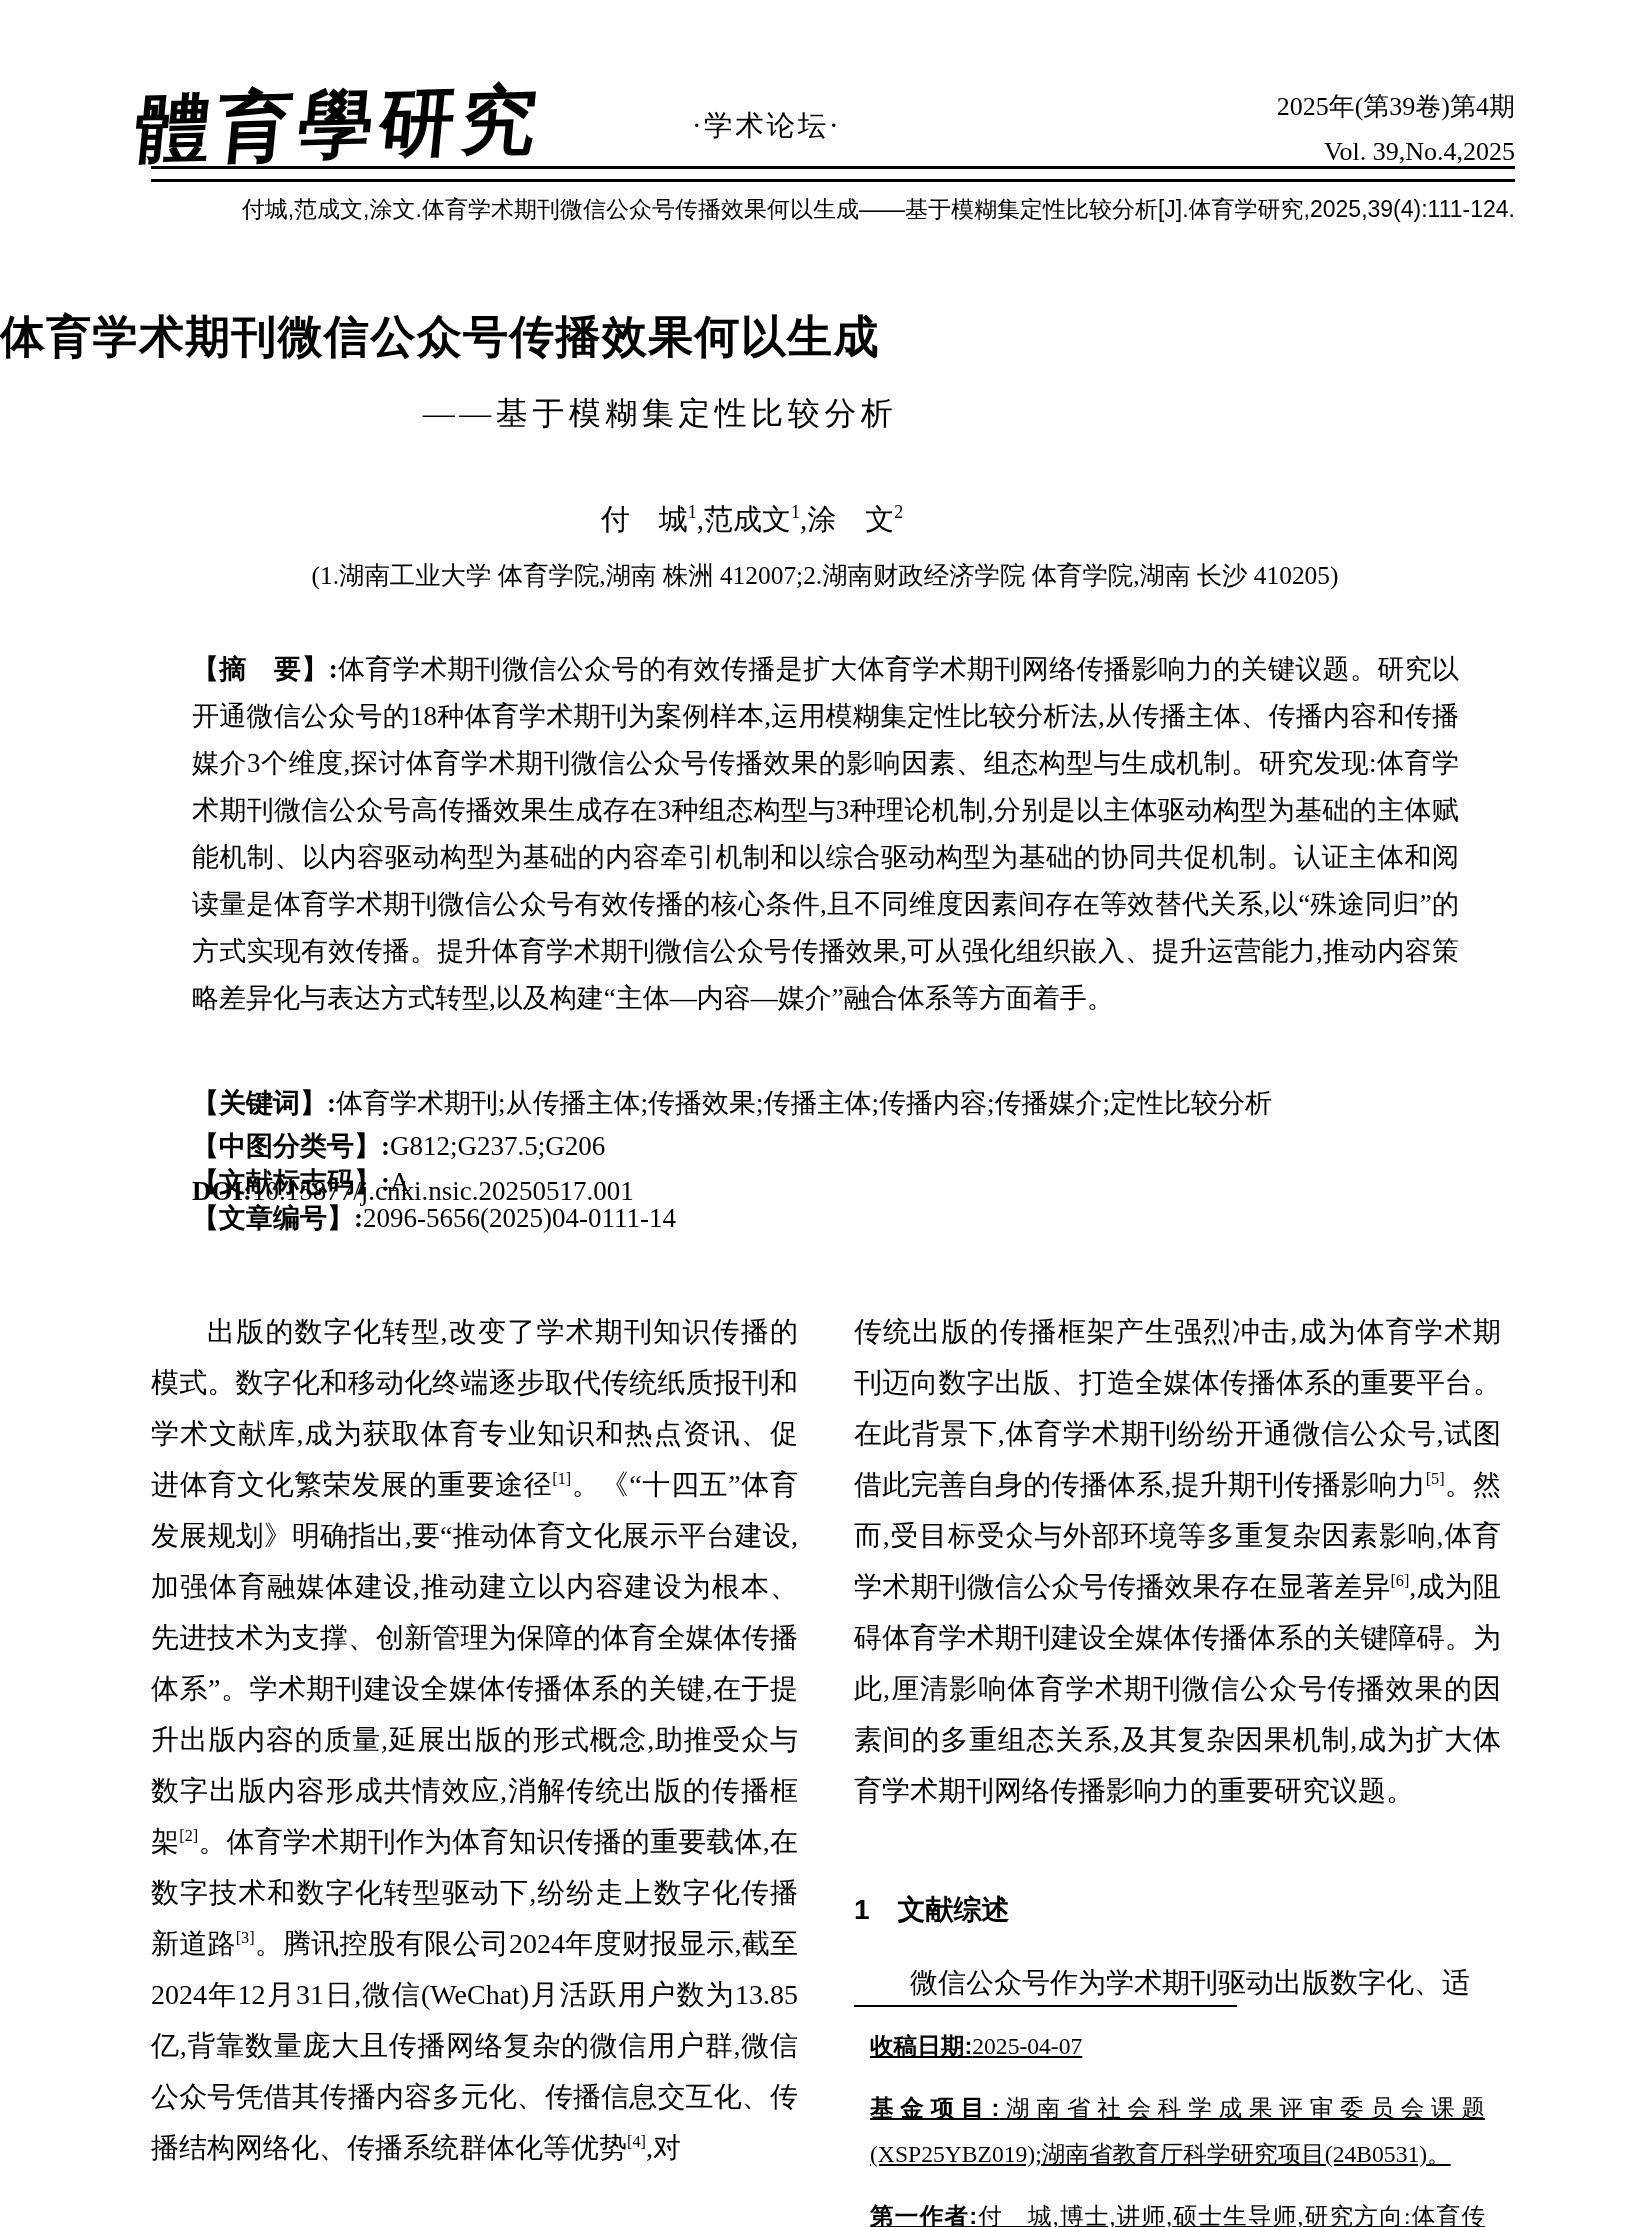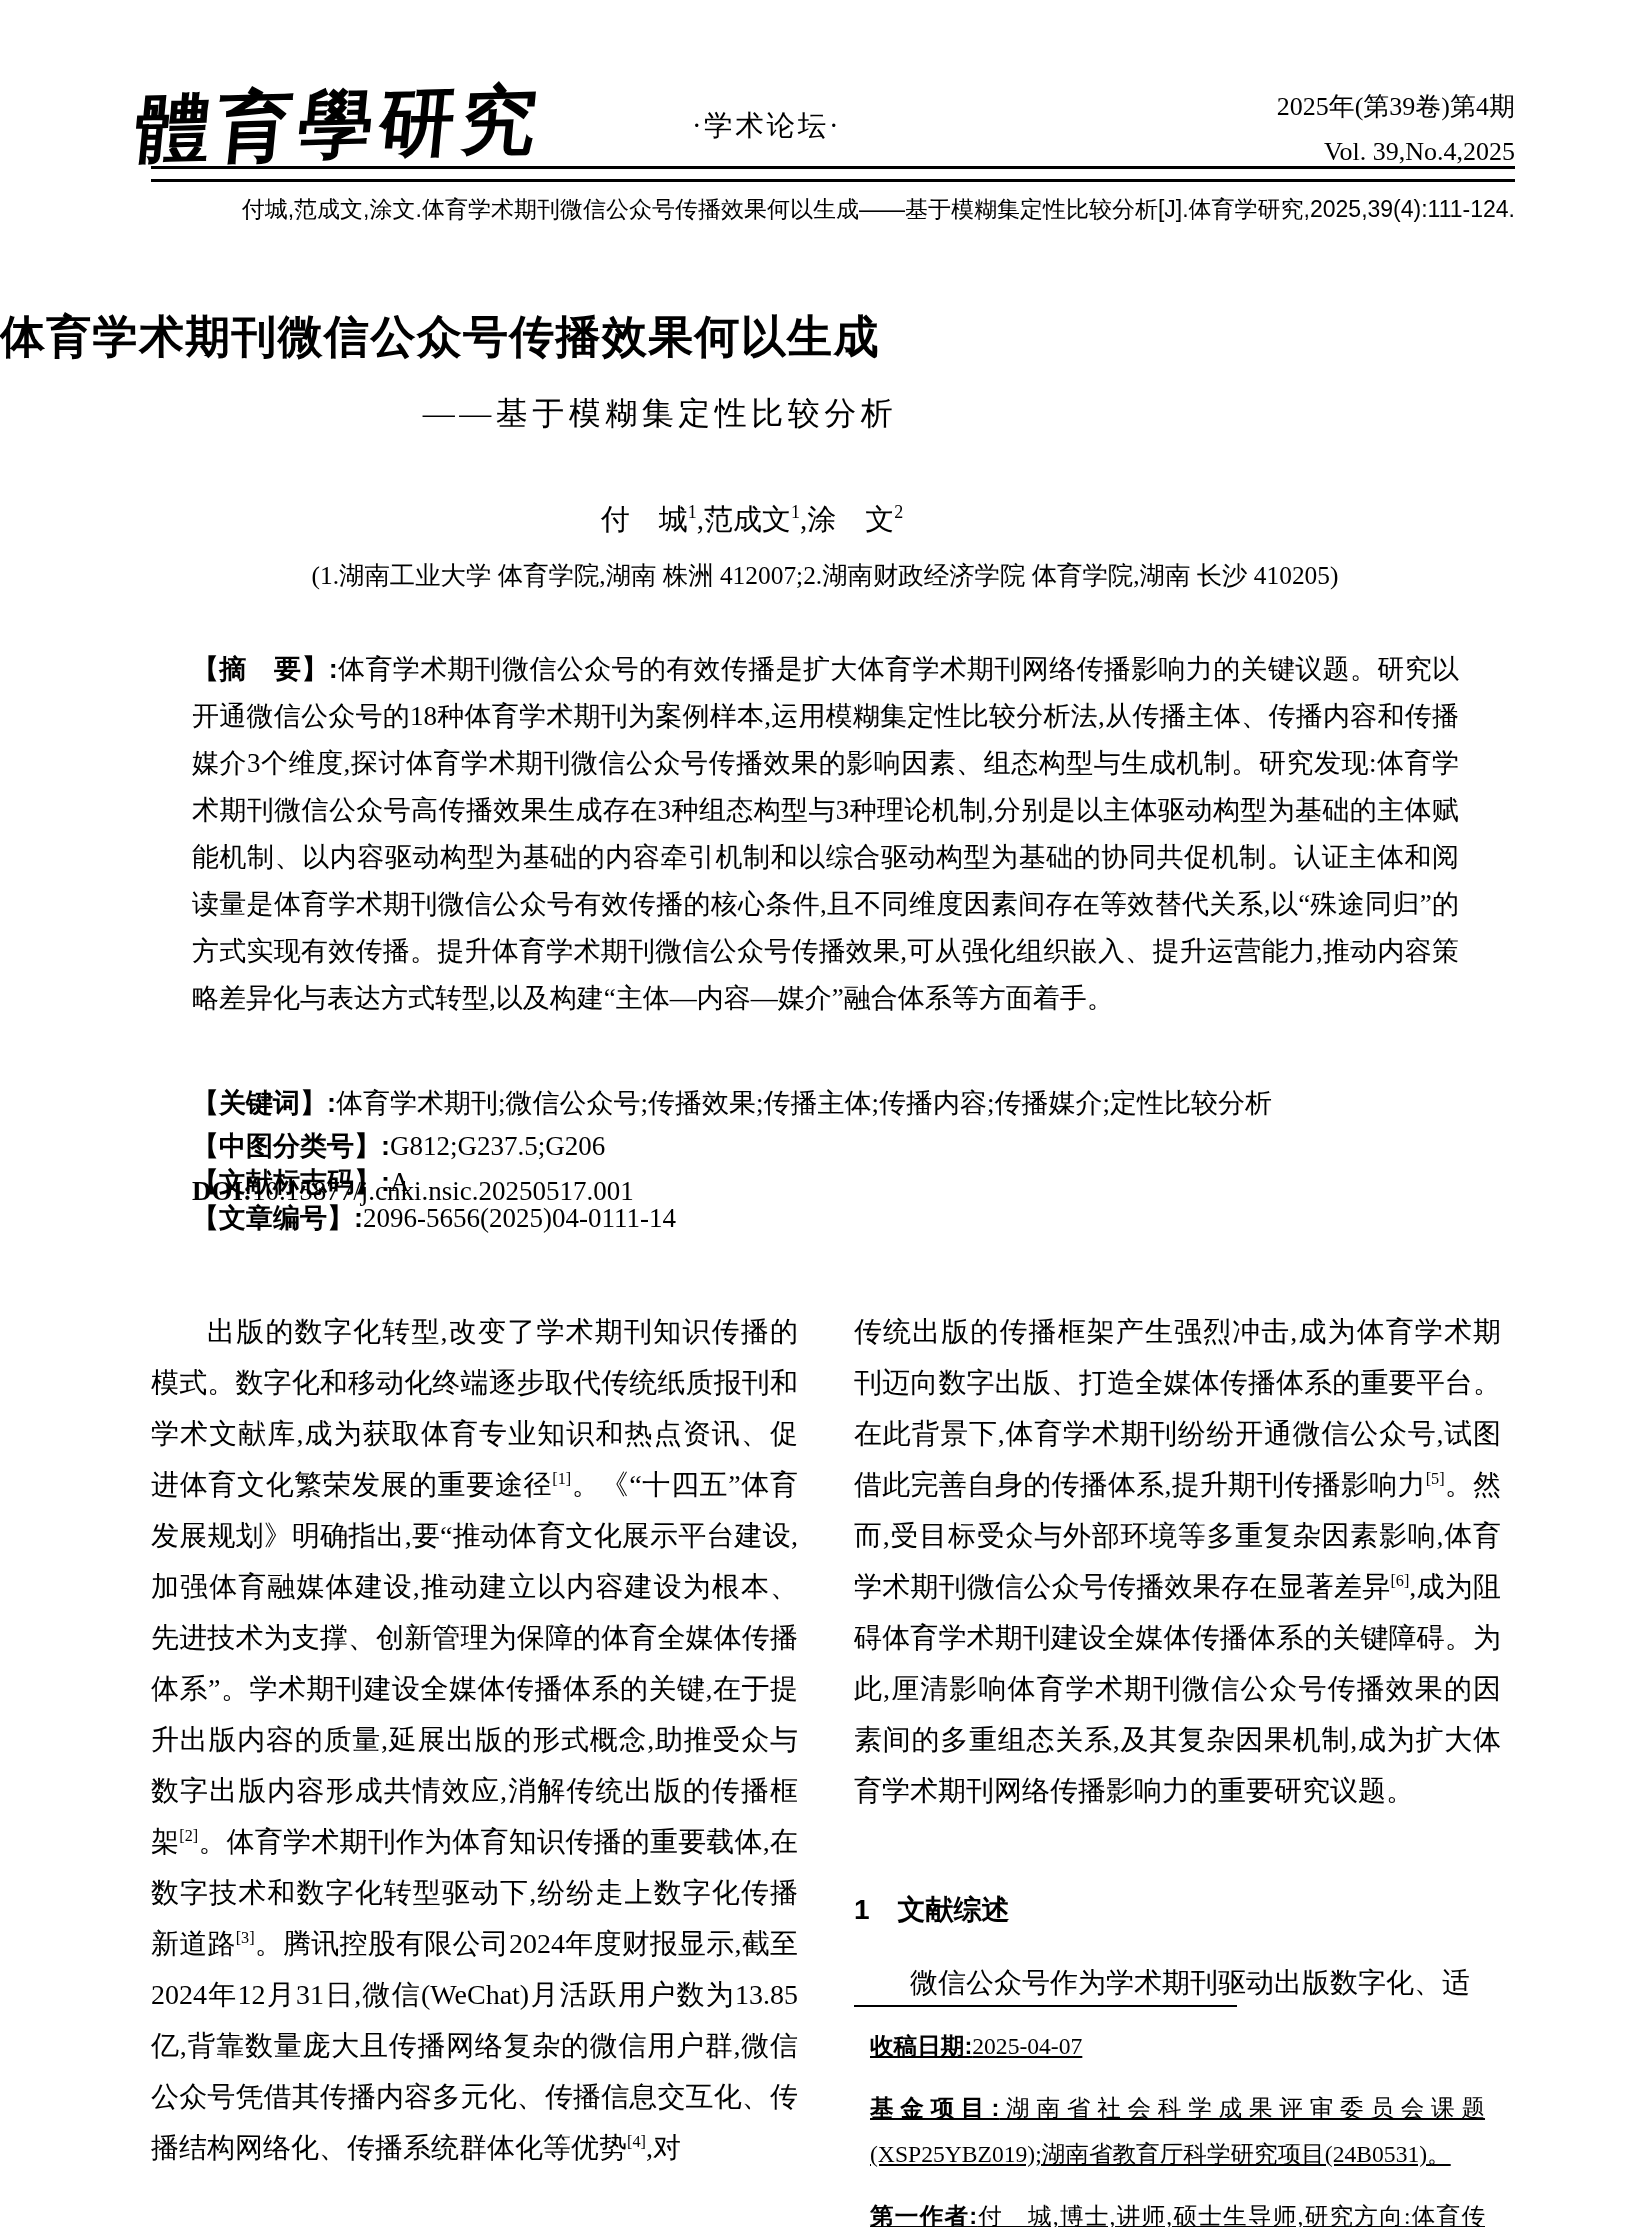--- a/index.html
+++ b/index.html
@@ -55,21 +55,21 @@
     position:absolute;left:0;top:559px;width:1650px;
     text-align:center;font-size:25.4px;white-space:nowrap;
   }
   
   .abstract{
     position:absolute;left:192px;top:646px;width:1267px;margin:0;
     font-size:27px;line-height:47px;text-align:justify;
   }
   .lab{
     font-weight:700;
-    font-family:Liberation Sans, sans-serif;
+    font-family:Liberation Serif, serif;
     font-style:normal;
     margin-top:28px;
   }
   .keywords{
     position:absolute;left:192px;top:1080px;width:1267px;margin:0;
     font-size:27px;line-height:47px;
   }
   .clc-line{
     position:absolute;left:192px;top:1128px;width:1267px;
     font-size:27px;display:flex;justify-content:flex-end;white-space:nowrap;flex-direction:column;
@@ -123,21 +123,21 @@
   <div class="rule-double"></div>
   <div class="citation">付城,范成文,涂文.体育学术期刊微信公众号传播效果何以生成——基于模糊集定性比较分析[J].体育学研究,2025,39(4):111-124.</div>
 
   <h1 class="title">体育学术期刊微信公众号传播效果何以生成</h1>
   <div class="subtitle">——基于模糊集定性比较分析</div>
   <div class="authors"><span>付　城</span><sup>1</sup><span>,</span><span>范成文</span><sup>1</sup><span>,</span><span>涂　文</span><sup>2</sup></div>
   <div class="affiliation">(1.湖南工业大学 体育学院,湖南 株洲 412007;2.湖南财政经济学院 体育学院,湖南 长沙 410205)</div>
 
   <p class="abstract"><b class="lab">【摘　要】:</b><span>体育学术期刊微信公众号的有效传播是扩大体育学术期刊网络传播影响力的关键议题。研究以开通微信公众号的18种体育学术期刊为案例样本,运用模糊集定性比较分析法,从传播主体、传播内容和传播媒介3个维度,探讨体育学术期刊微信公众号传播效果的影响因素、组态构型与生成机制。研究发现:体育学术期刊微信公众号高传播效果生成存在3种组态构型与3种理论机制,分别是以主体驱动构型为基础的主体赋能机制、以内容驱动构型为基础的内容牵引机制和以综合驱动构型为基础的协同共促机制。认证主体和阅读量是体育学术期刊微信公众号有效传播的核心条件,且不同维度因素间存在等效替代关系,以“殊途同归”的方式实现有效传播。提升体育学术期刊微信公众号传播效果,可从强化组织嵌入、提升运营能力,推动内容策略差异化与表达方式转型,以及构建“主体—内容—媒介”融合体系等方面着手。</span></p>
 
-  <p class="keywords"><b class="lab">【关键词】:</b><span>体育学术期刊;微信公众号;传播效果;传播主体;传播内容;传播媒介;定性比较分析</span></p>
+  <p class="keywords"><b class="lab">【关键词】:</b><span>体育学术期刊;从传播主体;传播效果;传播主体;传播内容;传播媒介;定性比较分析</span></p>
 
   <div class="clc-line">
     <span><b class="lab">【中图分类号】:</b><span>G812;G237.5;G206</span></span>
     <span><b class="lab">【文献标志码】:</b><span>A</span></span>
     <span><b class="lab">【文章编号】:</b><span>2096-5656(2025)04-0111-14</span></span>
   </div>
 
   <div class="doi-line"><b>DOI:</b><span>10.15877/j.cnki.nsic.20250517.001</span></div>
 
   <p class="col col-left indent">出版的数字化转型,改变了学术期刊知识传播的模式。数字化和移动化终端逐步取代传统纸质报刊和学术文献库,成为获取体育专业知识和热点资讯、促进体育文化繁荣发展的重要途径<sup class="ref">[1]</sup>。《“十四五”体育发展规划》明确指出,要“推动体育文化展示平台建设,加强体育融媒体建设,推动建立以内容建设为根本、先进技术为支撑、创新管理为保障的体育全媒体传播体系”。学术期刊建设全媒体传播体系的关键,在于提升出版内容的质量,延展出版的形式概念,助推受众与数字出版内容形成共情效应,消解传统出版的传播框架<sup class="ref">[2]</sup>。体育学术期刊作为体育知识传播的重要载体,在数字技术和数字化转型驱动下,纷纷走上数字化传播新道路<sup class="ref">[3]</sup>。腾讯控股有限公司2024年度财报显示,截至2024年12月31日,微信(WeChat)月活跃用户数为13.85亿,背靠数量庞大且传播网络复杂的微信用户群,微信公众号凭借其传播内容多元化、传播信息交互化、传播结构网络化、传播系统群体化等优势<sup class="ref">[4]</sup>,对</p>

